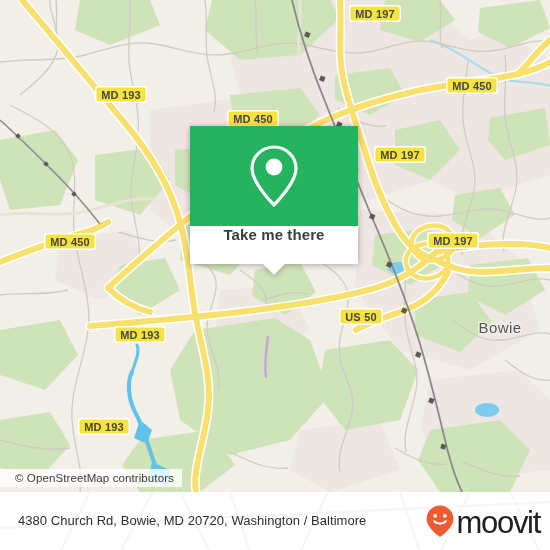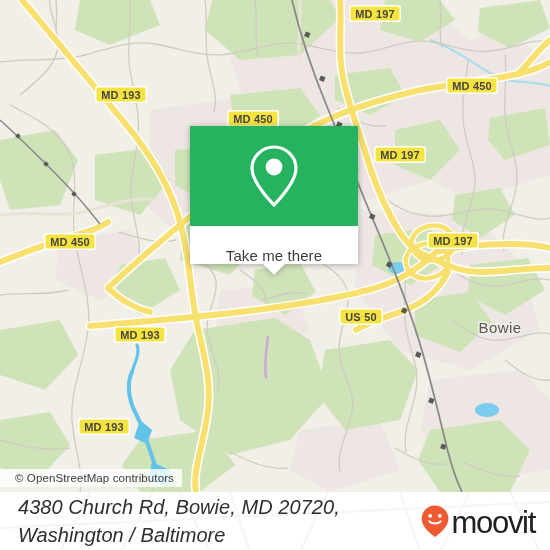--- a/index.html
+++ b/index.html
@@ -33,22 +33,23 @@
     position:absolute; left:190px; top:126px;
     width:168px; z-index:40;
     filter:drop-shadow(0 1px 3px rgba(0,0,0,0.30));
   }
   #callout-top {
     height:100px; background:#26b35f;
     display:flex; align-items:center; justify-content:center;
   }
   #callout-bottom {
     height:38px; background:#ffffff;
-    display:flex; align-items:flex-end; justify-content:center;
+    display:flex; align-items:flex-start; justify-content:center;
     position:relative;
+    font-weight:bold;
   }
   #callout-label {
     font-size:15px; color:#3c3c3c; letter-spacing:0.1px;
   }
   #callout-tail {
     position:absolute; left:50%; bottom:-11px; margin-left:-11px;
     width:0; height:0;
     border-left:11px solid transparent;
     border-right:11px solid transparent;
     border-top:11px solid #ffffff;
@@ -62,24 +63,24 @@
   #footer-watermark {
     position:absolute; left:0; top:-60px; width:550px; height:120px;
     opacity:0.055;
   }
   #footer-inner {
     position:relative; width:100%; height:100%;
     display:flex; align-items:center; justify-content:space-between;
     padding:0 10px 0 18px;
   }
   #address {
-    font-size:20px; color:#2e2e2e; line-height:1.42;
-    max-width:368px; letter-spacing:0.05px;font-style:italic;
-  }
-  #brand { display:flex; align-items:center; flex:0 0 auto; margin-right:5px; }
+    font-size:13px; color:#2e2e2e; line-height:1.42;
+    max-width:368px; letter-spacing:0.05px;
+  }
+  #brand { display:flex; align-items:center; flex:0 0 auto; }
   #brand-word {
     font-size:31px; color:#202020; letter-spacing:-1.3px;
     font-weight:400; margin-left:1px; line-height:1;
     position:relative; top:1px;
   }
 </style>
 </head>
 <body>
 
 <div id="app">

